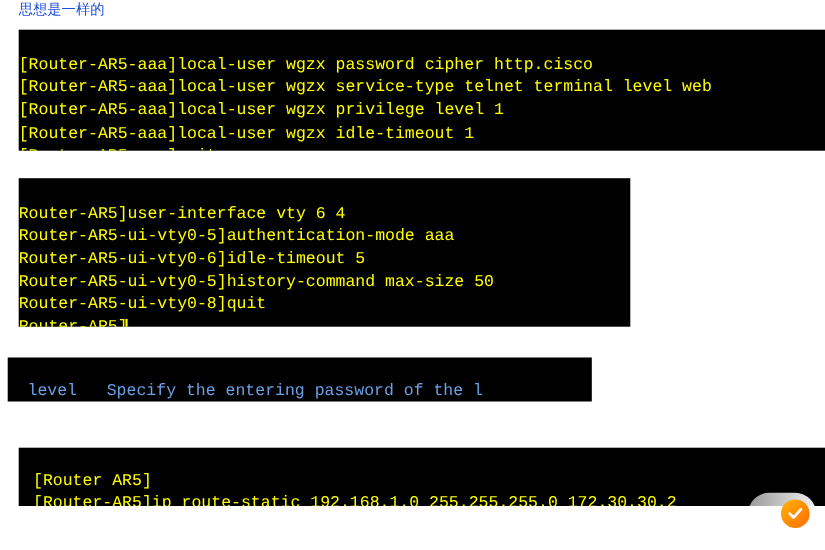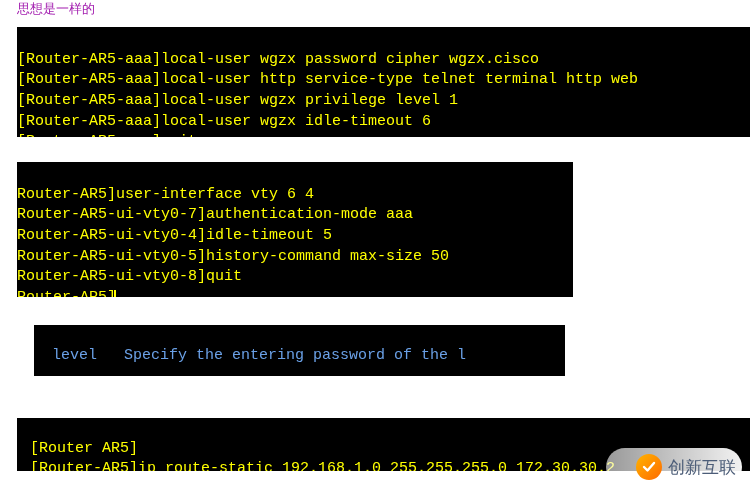--- a/index.html
+++ b/index.html
@@ -8,21 +8,21 @@
       height: 500px;
       background: #ffffff;
       font-family: "Courier New", monospace;
       font-size: 15px;
       overflow: hidden;
       position: relative;
     }
     .heading-strip {
       background: #ffffff;
       padding: 0 17px 3px;
-      color: #a21caf;
+      color: #1d4ed8;
       font-size: 13px;
       font-family: "SimSun", "Microsoft YaHei", sans-serif;
     }
     .term {
       background: #000000;
       color: #ffff00;
       line-height: 1.38;
       white-space: pre;
       overflow: hidden;
     }
@@ -32,23 +32,23 @@
       height: 110px;
       padding-top: 2px;
     }
     .term-b {
       margin: 25px 0 0 17px;
       width: 556px;
       height: 135px;
       padding-top: 2px;
     }
     .term-c {
-      margin: 28px 0 0 34px;
+      margin: 28px 0 0 7px;
       width: 531px;
-      height: 51px;
+      height: 40px;
     }
     .term-c .l1 { color: #6aa0e6; }
     .term-d {
       margin: 42px 0 0 17px;
       width: 733px;
       height: 53px;
       padding-top: 0;
       padding-left: 13px;
     }
     .cursor {
@@ -83,32 +83,32 @@
       align-items: center;
       justify-content: center;
     }
   </style>
 </head>
 <body>
 
 <div class="heading-strip">思想是一样的</div>
 
 <div class="term term-a">
-<span>[Router-AR5-aaa]local-user wgzx password cipher wgzx.cisco</span>
-<span>[Router-AR5-aaa]local-user http service-type telnet terminal http web</span>
+<span>[Router-AR5-aaa]local-user wgzx password cipher http.cisco</span>
+<span>[Router-AR5-aaa]local-user wgzx service-type telnet terminal level web</span>
 <span>[Router-AR5-aaa]local-user wgzx privilege level 1</span>
-<span>[Router-AR5-aaa]local-user wgzx idle-timeout 6</span>
+<span>[Router-AR5-aaa]local-user wgzx idle-timeout 1</span>
 <span>[Router-AR5-aaa]quit</span>
 
 </div>
 
 <div class="term term-b">
 <span>Router-AR5]user-interface vty 6 4</span>
-<span>Router-AR5-ui-vty0-7]authentication-mode aaa</span>
-<span>Router-AR5-ui-vty0-4]idle-timeout 5</span>
+<span>Router-AR5-ui-vty0-5]authentication-mode aaa</span>
+<span>Router-AR5-ui-vty0-6]idle-timeout 5</span>
 <span>Router-AR5-ui-vty0-5]history-command max-size 50</span>
 <span>Router-AR5-ui-vty0-8]quit</span>
 <span>Router-AR5]</span><span class="cursor"></span>
 </div>
 
 <div class="term term-c">
 <span class="l1">  level   Specify the entering password of the l</span>
 
 
 </div>
@@ -118,14 +118,13 @@
 <span>[Router-AR5]ip route-static 192.168.1.0 255.255.255.0 172.30.30.2</span>
 
 </div>
 
 <div class="watermark">
   <span class="wm-icon">
     <svg width="16" height="16" viewBox="0 0 16 16">
       <path d="M3 8 L6.5 11.5 L13 4" stroke="#fff" stroke-width="2.4" fill="none" stroke-linecap="round" stroke-linejoin="round"></path>
     </svg>
   </span>
-  <span>创新互联</span>
 </div>
 
 </body></html>

